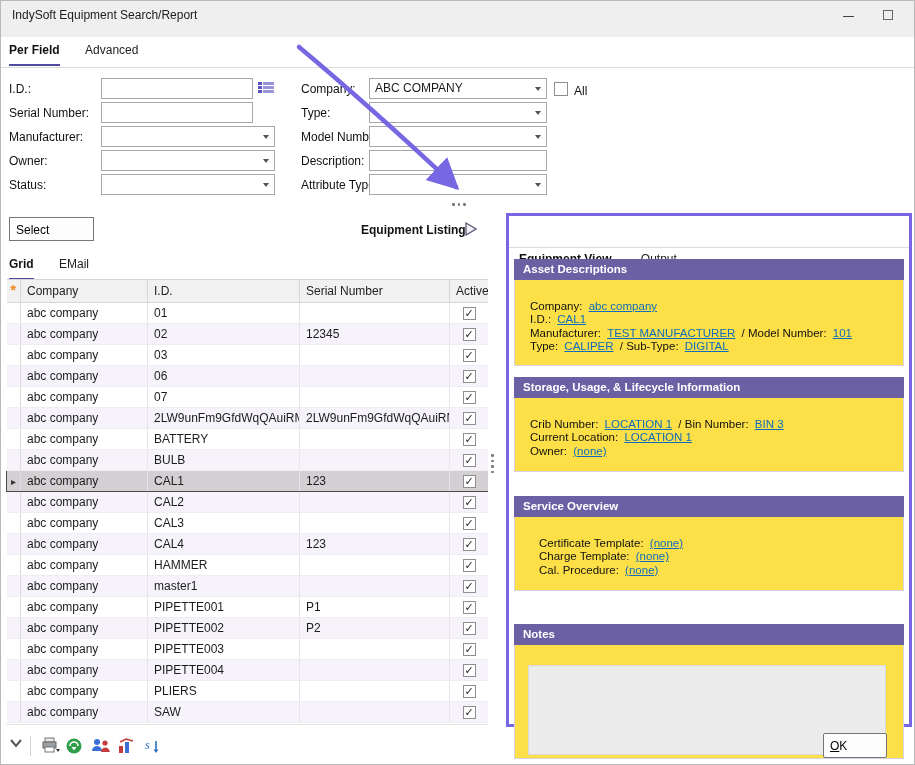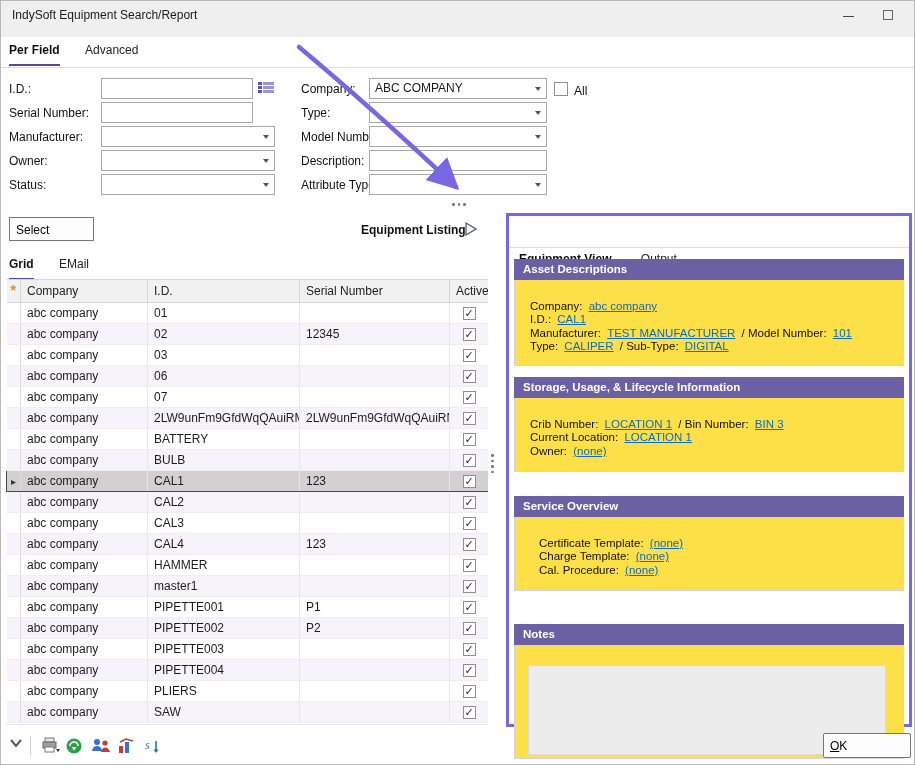--- a/index.html
+++ b/index.html
@@ -72,21 +72,21 @@
            font-size:11.5px; line-height:13.4px; background:#fde047; }
   .dline { white-space:nowrap; overflow:hidden; }
   .dlbl { color:#111; }
   .dlink { color:#0d6cbd; text-decoration:underline; cursor:pointer; margin-left:3px; }
   .dsep { color:#111; margin-left:3px; }
   .notes-box { position:absolute; left:13px; top:20px; width:358px; height:90px;
                background:#ececec; border:1px solid #d9d9d9; }
   
   .tbicon { position:absolute; top:736px; width:20px; height:20px; cursor:pointer; }
   .tbsep { position:absolute; left:29px; top:735px; height:20px; border-left:1px solid #d2d2d2; }
-  .ok-btn { left:822px; top:732px; width:88px; height:25px; line-height:23px; border-radius:2px; }
+  .ok-btn { left:822px; top:732px; width:64px; height:25px; line-height:23px; border-radius:2px; }
   .ok-btn .t { display:inline-block; }
   .ok-btn .t::first-letter { text-decoration:underline; }
   
   .annot { position:absolute; left:0; top:0; pointer-events:none; z-index:60; }
 </style>
 </head>
 <body>
 
 <div class="titlebar">
   <span class="title">IndySoft Equipment Search/Report</span>

